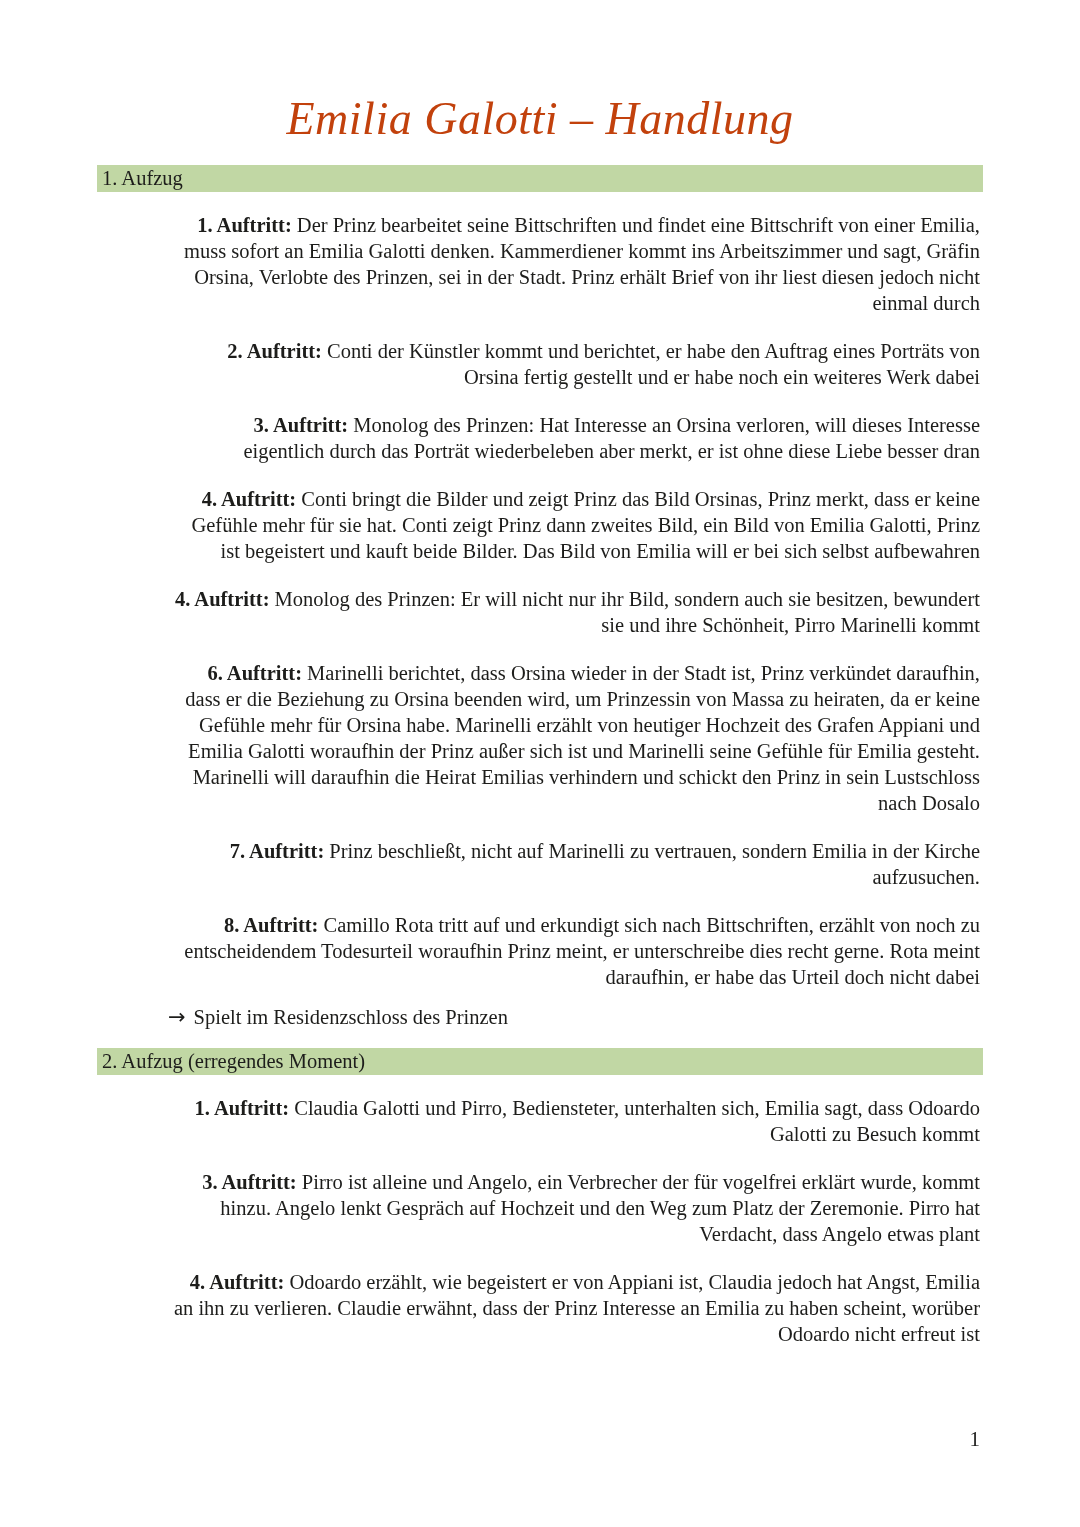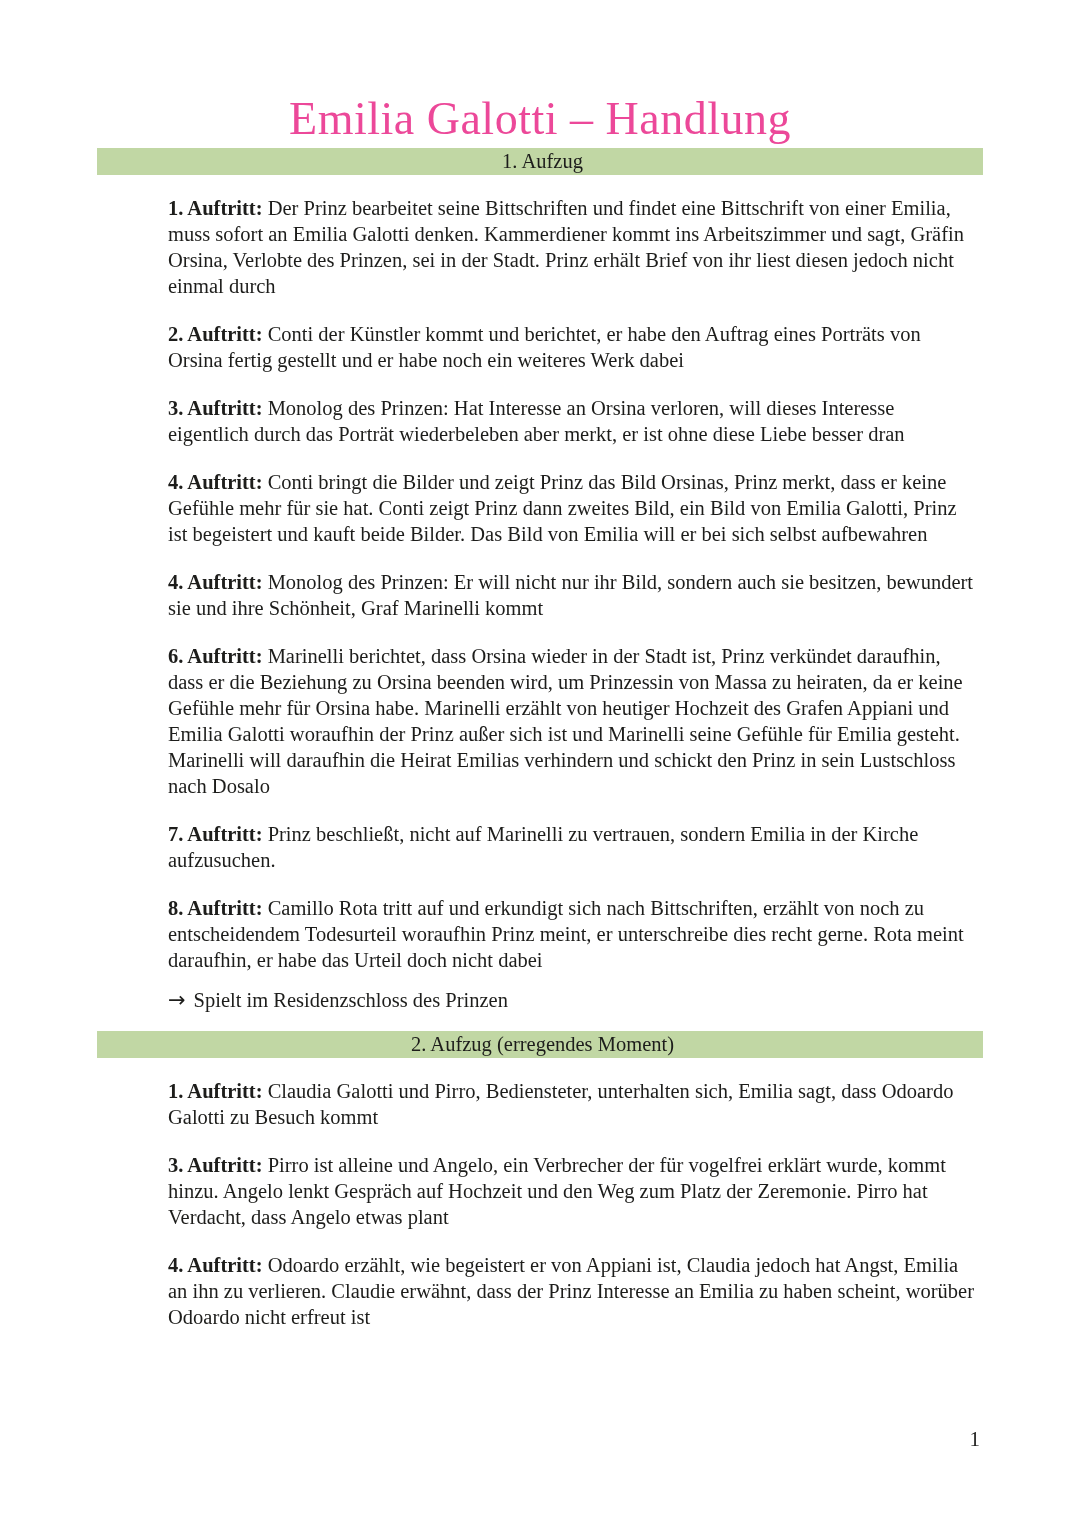--- a/index.html
+++ b/index.html
@@ -17,45 +17,46 @@
     overflow: hidden;
     box-sizing: border-box;
   }
   .doc {
     padding: 0 97px;
   }
   .title {
     margin: 0;
     padding-top: 90px;
     text-align: center;
+    font-style: italic;
     font-weight: normal;
     font-size: 46px;
     line-height: 58px;
-    color: #ec4899;
+    color: #c2410c;
     letter-spacing: 0.5px;
   }
   .section-bar {
+    margin-top: 17px;
     background: var(--section-bar-bg, #c1d7a4);
     font-size: 20.5px;
     line-height: 27px;
     height: 27px;
     padding-left: 5px;
     box-sizing: border-box;
     color: #1d1d1b;
-    text-align: center;
   }
   .section-content {
     margin-left: 71px;
     width: 812px;
   }
   .para {
     margin: 22px 0 0 0;
     font-size: 20.5px;
     line-height: 26px;
-    text-align: left;
+    text-align: right;
   }
   .para:first-child {
     margin-top: 20px;
   }
   .plabel {
     font-weight: bold;
   }
   .note {
     margin: 17px 0 20px 0;
     font-size: 20.5px;
@@ -98,21 +99,21 @@
       <p class="para">
         <strong class="plabel">3. Auftritt:</strong>
         <span>Monolog des Prinzen: Hat Interesse an Orsina verloren, will dieses Interesse eigentlich durch das Porträt wiederbeleben aber merkt, er ist ohne diese Liebe besser dran</span>
       </p>
       <p class="para">
         <strong class="plabel">4. Auftritt:</strong>
         <span>Conti bringt die Bilder und zeigt Prinz das Bild Orsinas, Prinz merkt, dass er keine Gefühle mehr für sie hat. Conti zeigt Prinz dann zweites Bild, ein Bild von Emilia Galotti, Prinz ist begeistert und kauft beide Bilder. Das Bild von Emilia will er bei sich selbst aufbewahren</span>
       </p>
       <p class="para">
         <strong class="plabel">4. Auftritt:</strong>
-        <span>Monolog des Prinzen: Er will nicht nur ihr Bild, sondern auch sie besitzen, bewundert sie und ihre Schönheit, Graf Marinelli kommt</span>
+        <span>Monolog des Prinzen: Er will nicht nur ihr Bild, sondern auch sie besitzen, bewundert sie und ihre Schönheit, Pirro Marinelli kommt</span>
       </p>
       <p class="para">
         <strong class="plabel">6. Auftritt:</strong>
         <span>Marinelli berichtet, dass Orsina wieder in der Stadt ist, Prinz verkündet daraufhin, dass er die Beziehung zu Orsina beenden wird, um Prinzessin von Massa zu heiraten, da er keine Gefühle mehr für Orsina habe. Marinelli erzählt von heutiger Hochzeit des Grafen Appiani und Emilia Galotti woraufhin der Prinz außer sich ist und Marinelli seine Gefühle für Emilia gesteht. Marinelli will daraufhin die Heirat Emilias verhindern und schickt den Prinz in sein Lustschloss nach Dosalo</span>
       </p>
       <p class="para">
         <strong class="plabel">7. Auftritt:</strong>
         <span>Prinz beschließt, nicht auf Marinelli zu vertrauen, sondern Emilia in der Kirche aufzusuchen.</span>
       </p>
       <p class="para">

